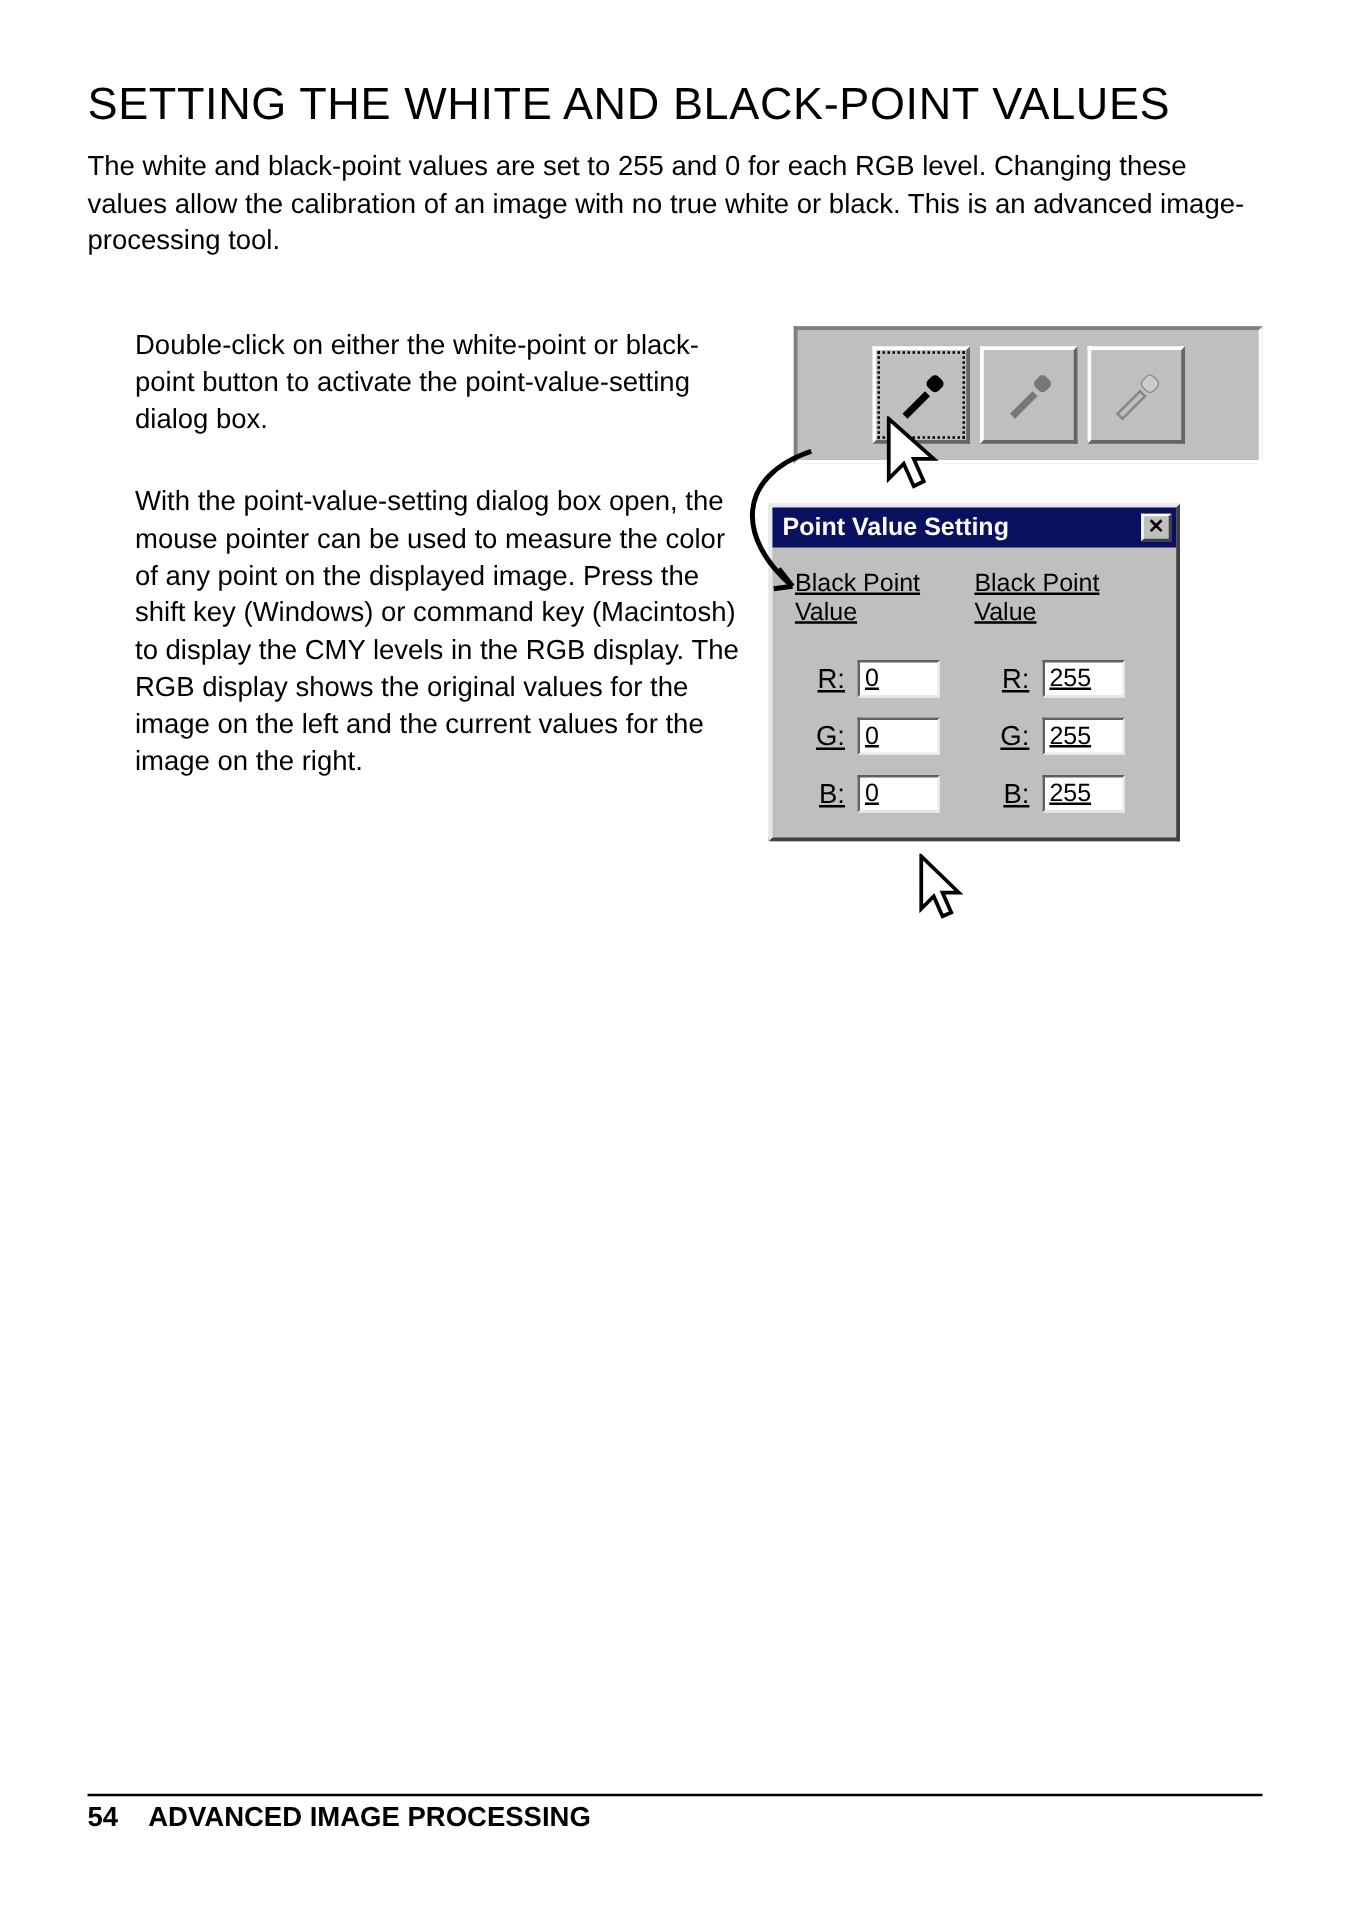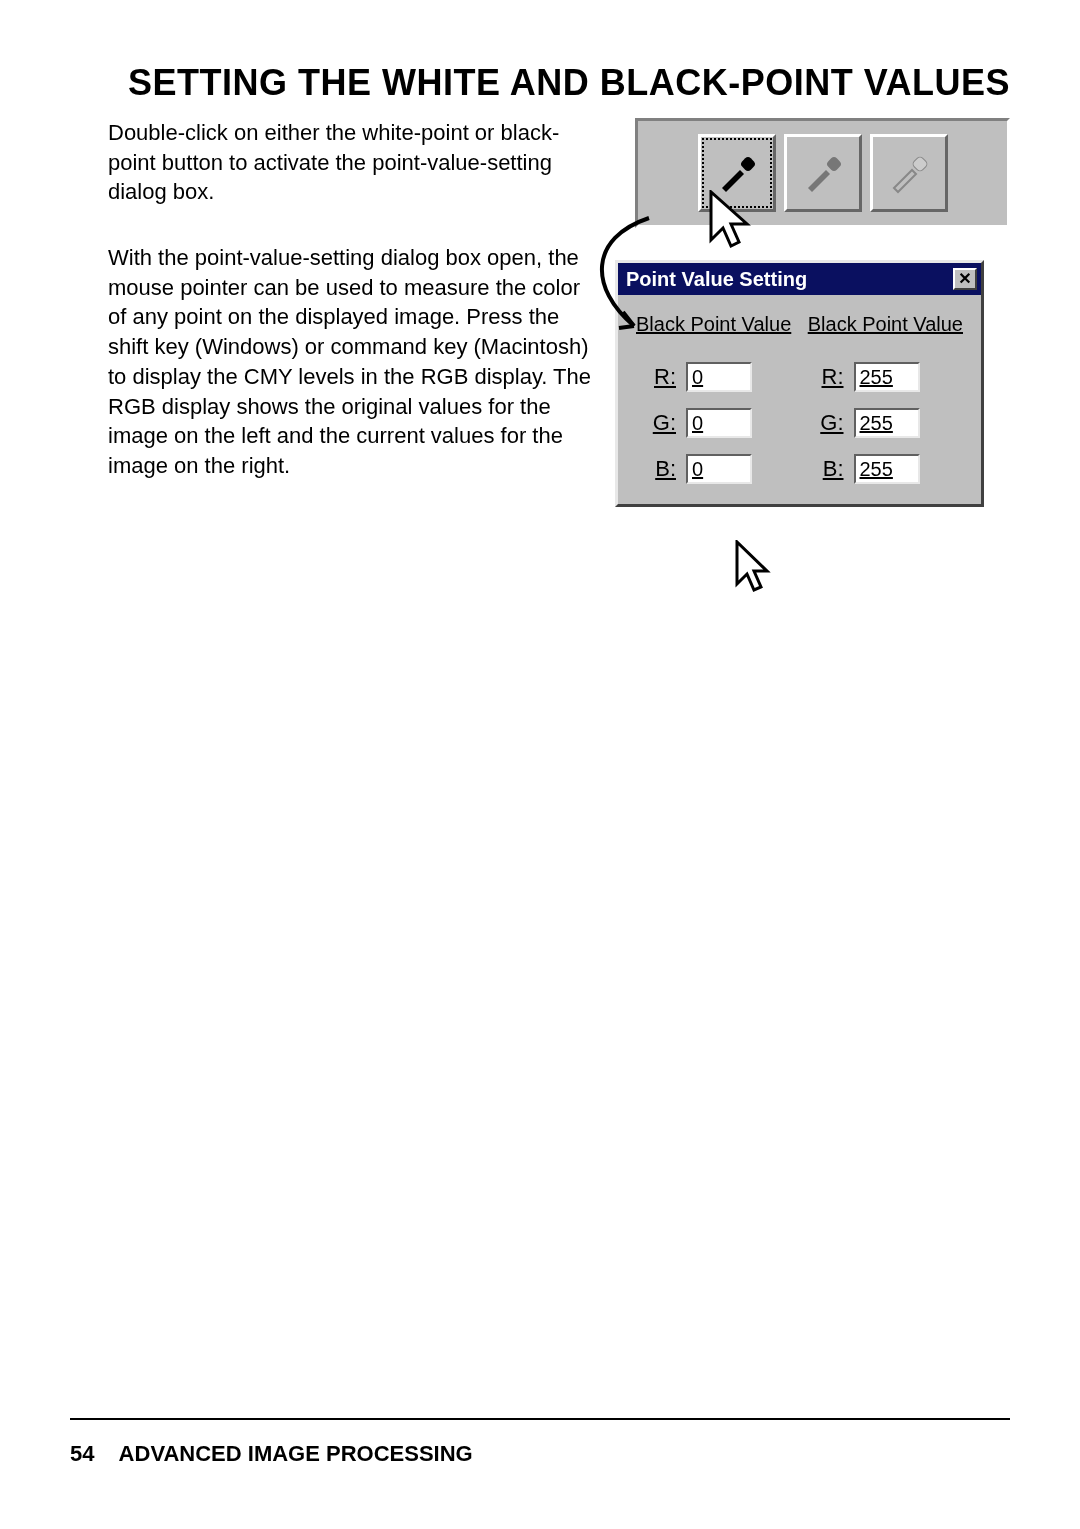--- a/index.html
+++ b/index.html
@@ -12,24 +12,23 @@
     font-family: Arial, Helvetica, sans-serif;
     color: #000;
     position: relative;
   }
   .page {
     padding: 62px 70px 0 70px;
     width: 1080px;
   }
   h1 {
     font-size: 36px;
-    font-weight: 700;
+    font-weight: 400;
     letter-spacing: 0.5px;
     margin: 0 0 14px 0;
-    text-align: right;
   }
   .intro {
     font-size: 22px;
     line-height: 1.35;
     margin: 0 0 54px 0;
   }
   .two-col {
     display: flex;
     align-items: flex-start;
     gap: 20px;
@@ -77,21 +76,21 @@
     justify-content: center;
     position: relative;
   }
   .tool-btn.selected {
     outline: 2px dotted #000;
     outline-offset: -6px;
   }
 
   
   .dialog {
-    width: 369px;
+    width: 329px;
     margin-top: 32px;
     background: #bfbfbf;
     border-top: 3px solid #e8e8e8;
     border-left: 3px solid #e8e8e8;
     border-right: 3px solid #404040;
     border-bottom: 3px solid #404040;
   }
   .titlebar {
     height: 32px;
     background: #0a1060;
@@ -203,36 +202,37 @@
     pointer-events: none;
   }
 
   
   .footer-rule {
     position: absolute;
     left: 70px;
     right: 70px;
     bottom: 62px;
     border-top: 2px solid #000;
-    padding-top: 21px;
+    padding-top: 4px;
     font-size: 22px;
   }
   .footer-rule .pg {
     font-weight: bold;
   }
   .footer-rule .sect {
     font-weight: bold;
     margin-left: 18px;
   }
 </style>
 </head>
 <body>
 
 <div class="page">
   <h1>SETTING THE WHITE AND BLACK-POINT VALUES</h1>
+  <p class="intro">The white and black-point values are set to 255 and 0 for each RGB level. Changing these values allow the calibration of an image with no true white or black. This is an advanced image-processing tool.</p>
 
   <div class="two-col">
     <div class="left-col">
       <p>Double-click on either the white-point or black-point button to activate the point-value-setting dialog box.</p>
       <p>With the point-value-setting dialog box open, the mouse pointer can be used to measure the color of any point on the displayed image. Press the shift key (Windows) or command key (Macintosh) to display the CMY levels in the RGB display. The RGB display shows the original values for the image on the left and the current values for the image on the right.</p>
     </div>
 
     <div class="right-col">
 
       <svg class="curve-svg" width="90" height="130">

